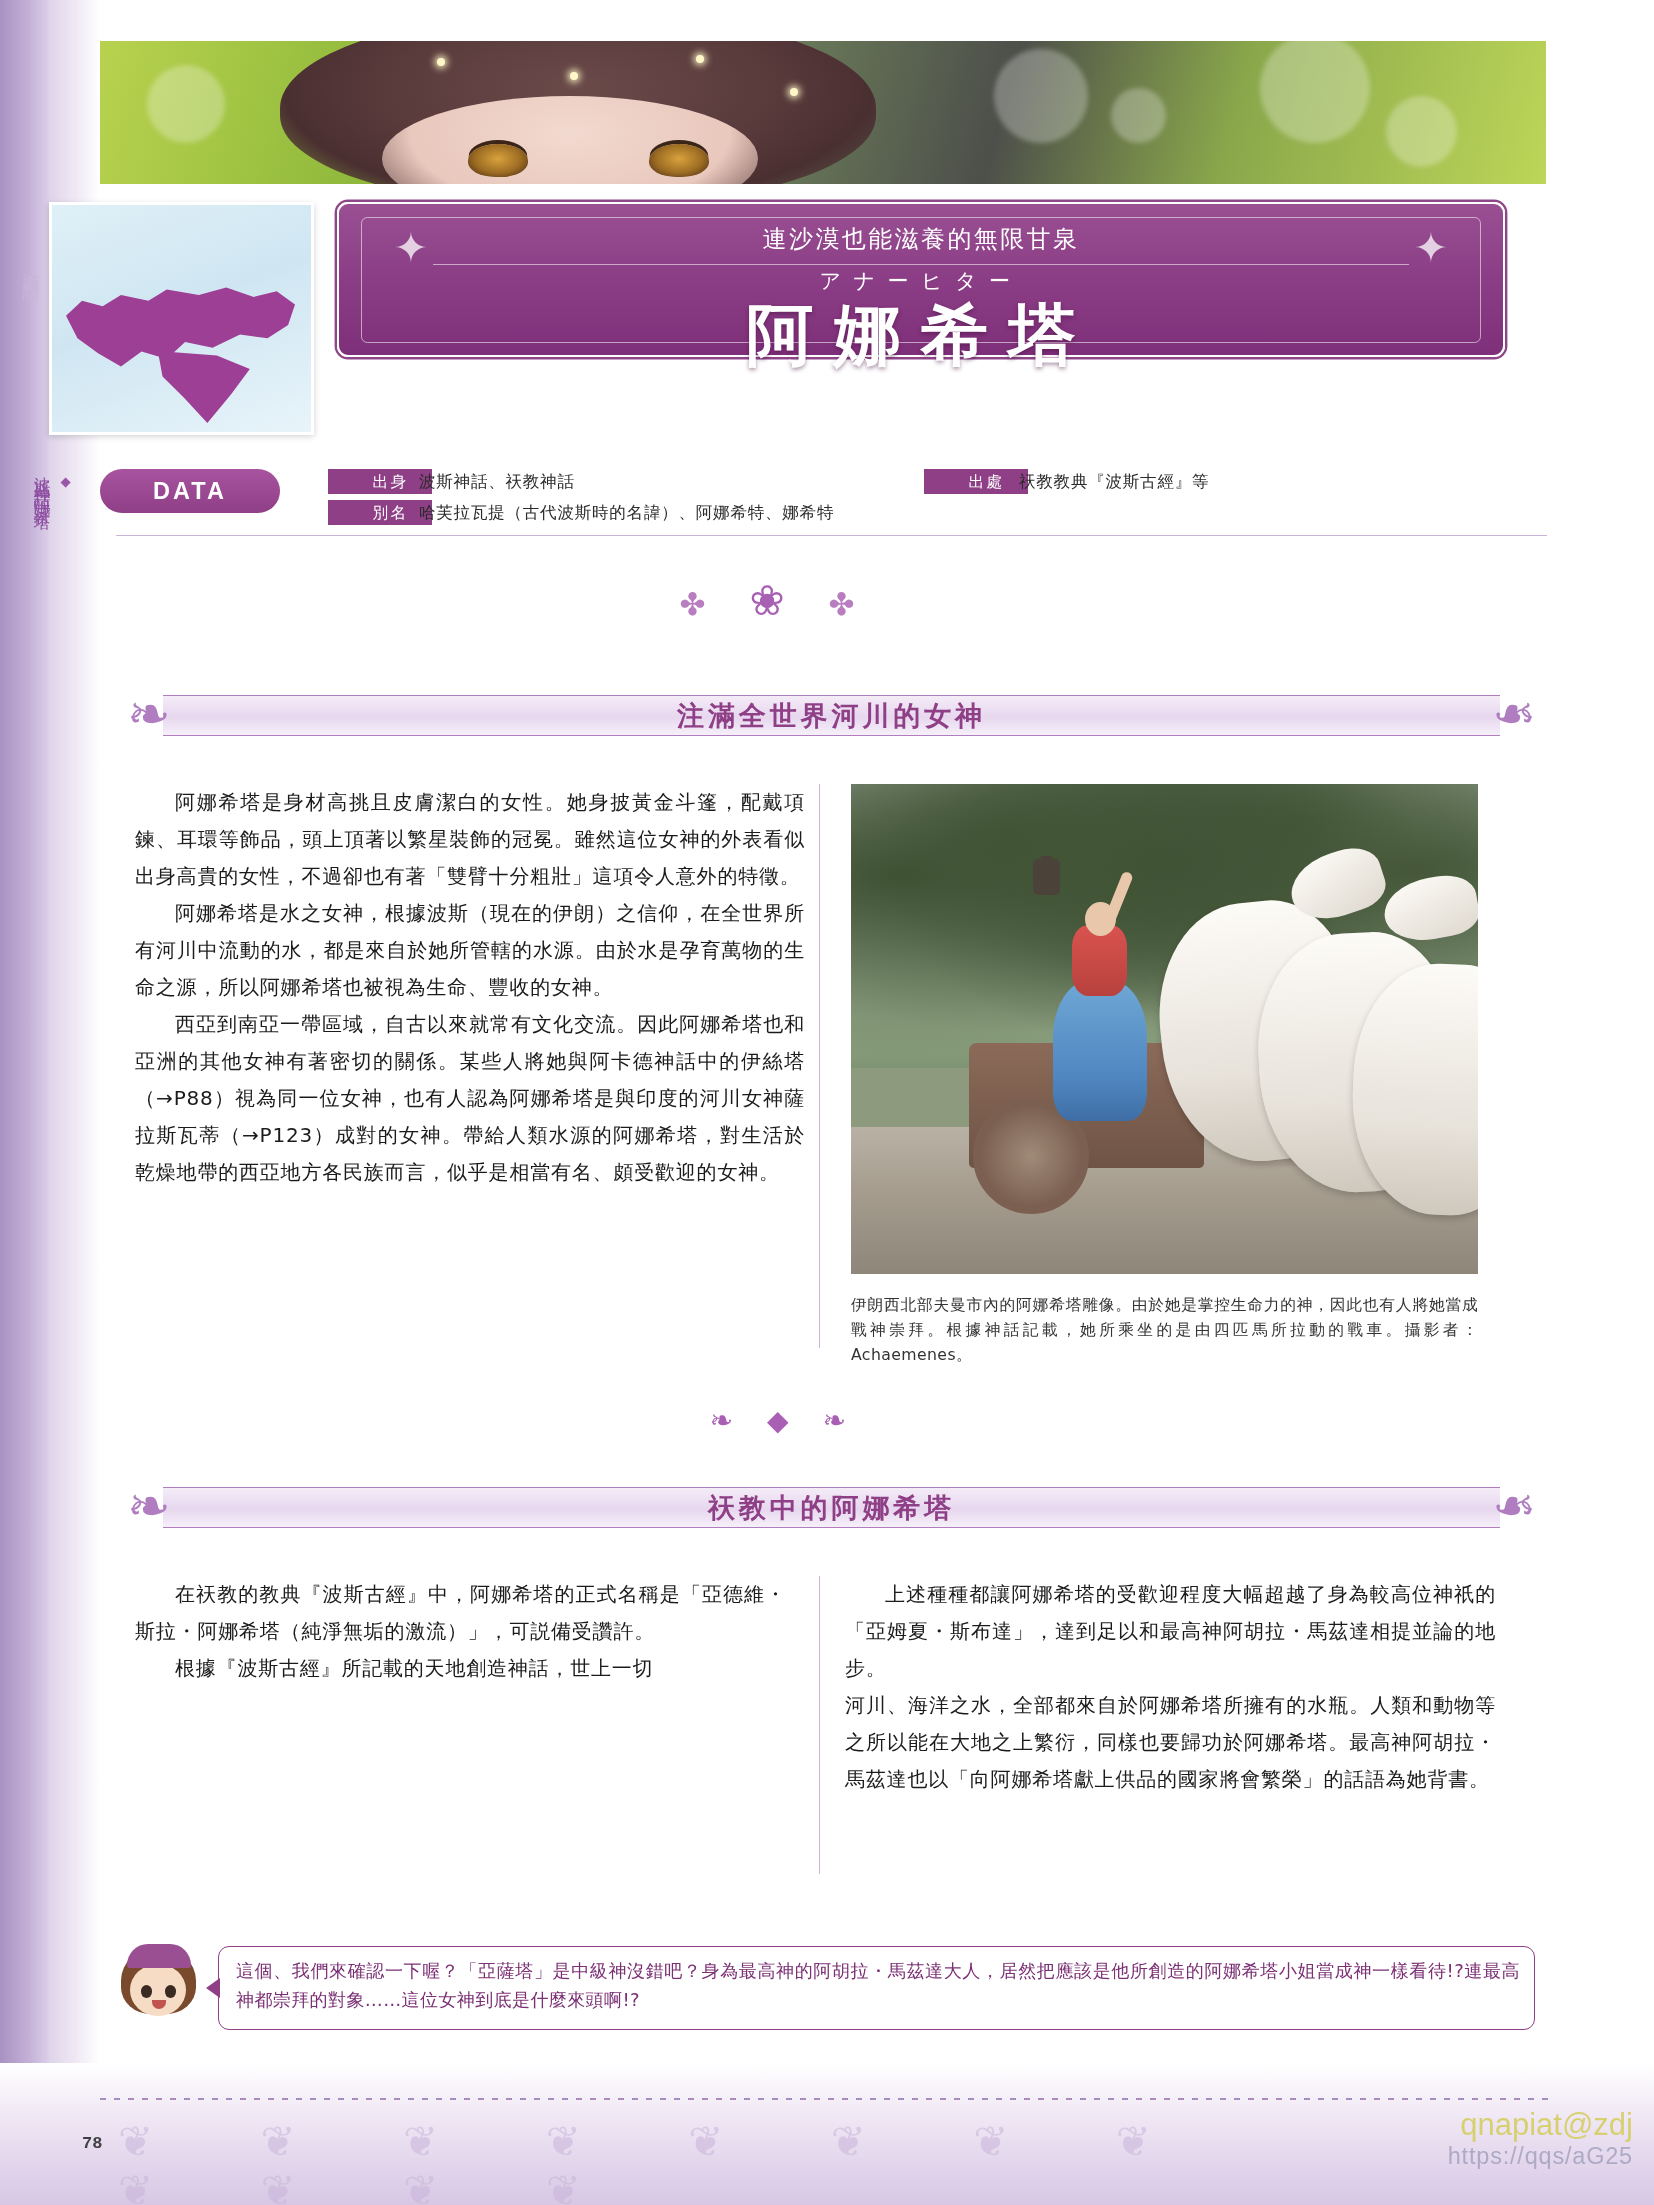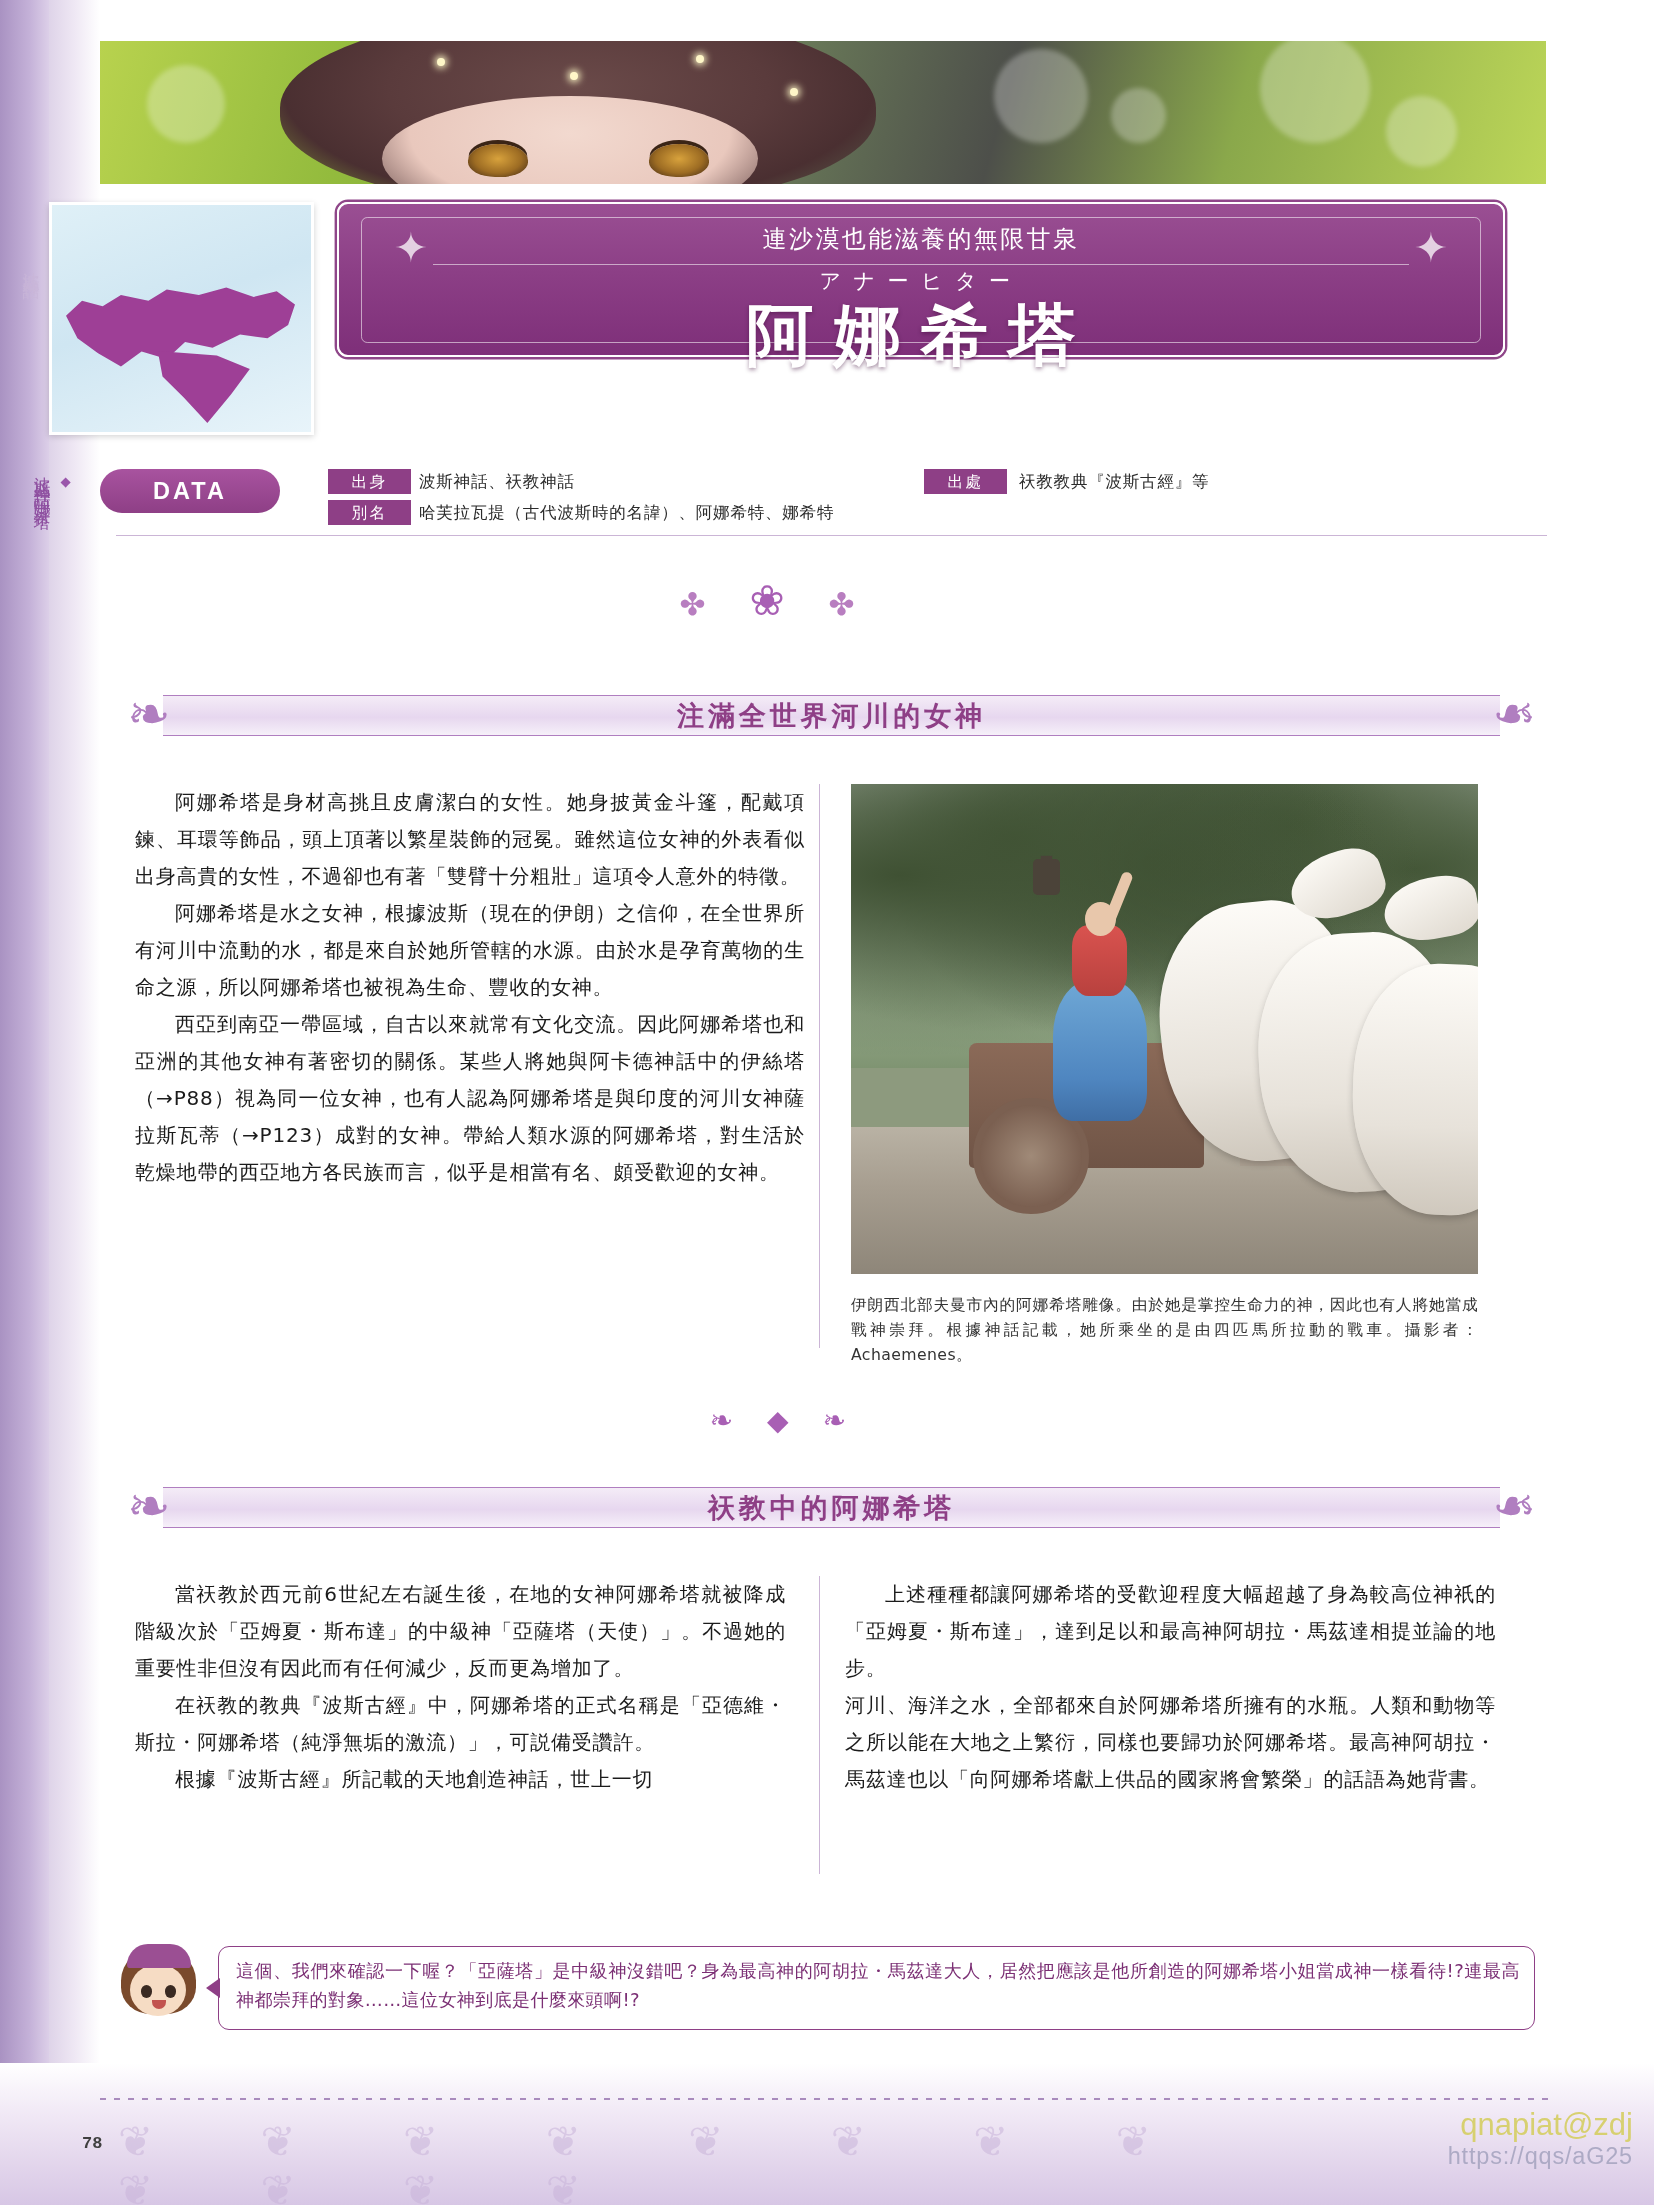--- a/index.html
+++ b/index.html
@@ -223,20 +223,21 @@
   }
   .tag {
     position: absolute;
     width: 83px; height: 25px;
     background: #8e3f86;
     color: #fff;
     font-size: 15.7px;
     letter-spacing: 2.4px;
     text-align: center;
     line-height: 25px;
+    padding-left: 21px;
   }
   .tag.t1 { left: 328px; top: 469px; }
   .tag.t2 { left: 328px; top: 500px; }
   .tag.t3 { left: 924px; top: 469px; }
   .data-val {
     position: absolute;
     font-size: 16.5px;
     color: #2b2b2b;
     line-height: 25px;
     letter-spacing: 0.8px;
@@ -636,21 +637,20 @@
   </div>
 
   <div class="section-head" id="sec2">
     <div class="bar"></div>
     <div class="curl l">❧</div>
     <div class="curl r">❧</div>
     <div class="label">祆教中的阿娜希塔</div>
   </div>
 
   <div class="col" id="body2a">
-    <p>當祆教於西元前6世紀左右誕生後，在地的女神阿娜希塔就被降成階級次於「亞姆夏・斯布達」的中級神「亞薩塔（天使）」。不過她的重要性非但沒有因此而有任何減少，反而更為增加了。</p>
     <p>在祆教的教典『波斯古經』中，阿娜希塔的正式名稱是「亞德維・斯拉・阿娜希塔（純淨無垢的激流）」，可説備受讚許。</p>
     <p>根據『波斯古經』所記載的天地創造神話，世上一切</p>
   </div>
   <div class="col" id="body2b">
     <p>上述種種都讓阿娜希塔的受歡迎程度大幅超越了身為較高位神祇的「亞姆夏・斯布達」，達到足以和最高神阿胡拉・馬茲達相提並論的地步。</p>
     <p style="text-indent:0;">河川、海洋之水，全部都來自於阿娜希塔所擁有的水瓶。人類和動物等之所以能在大地之上繁衍，同樣也要歸功於阿娜希塔。最高神阿胡拉・馬茲達也以「向阿娜希塔獻上供品的國家將會繁榮」的話語為她背書。</p>
   </div>
   <div class="vrule" id="vrule2"></div>
 
   <div class="comment-wrap">

